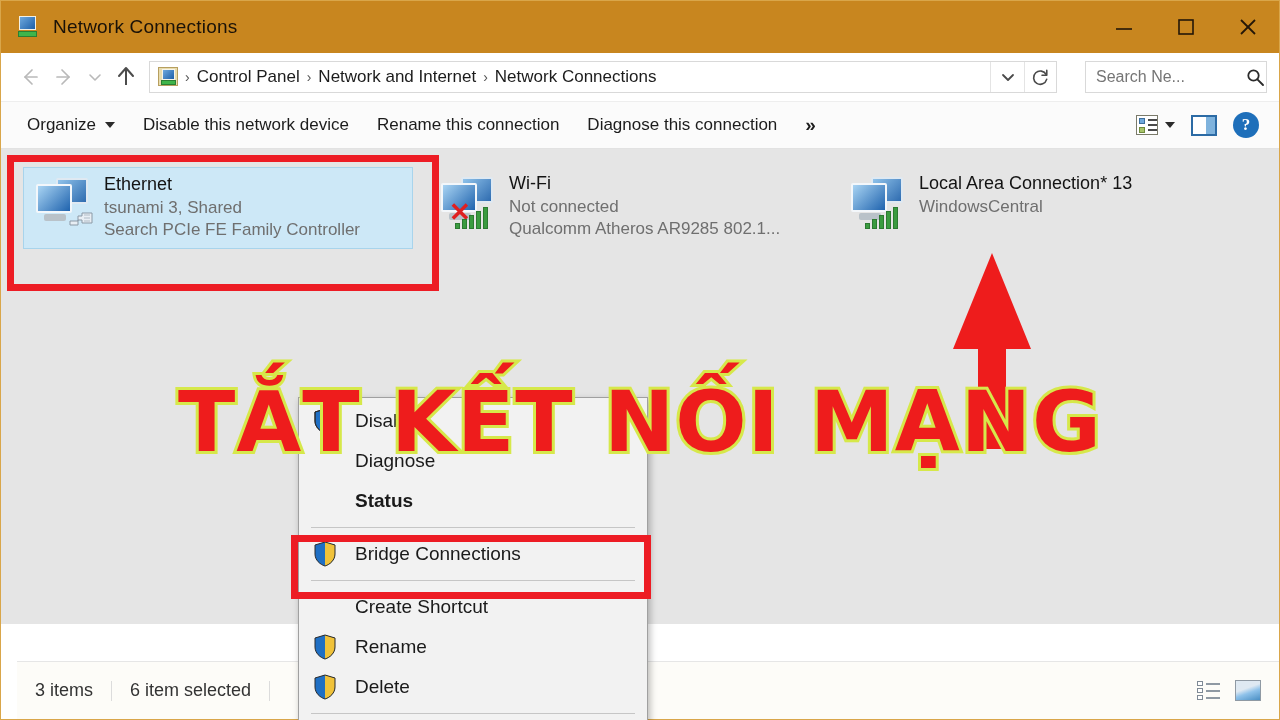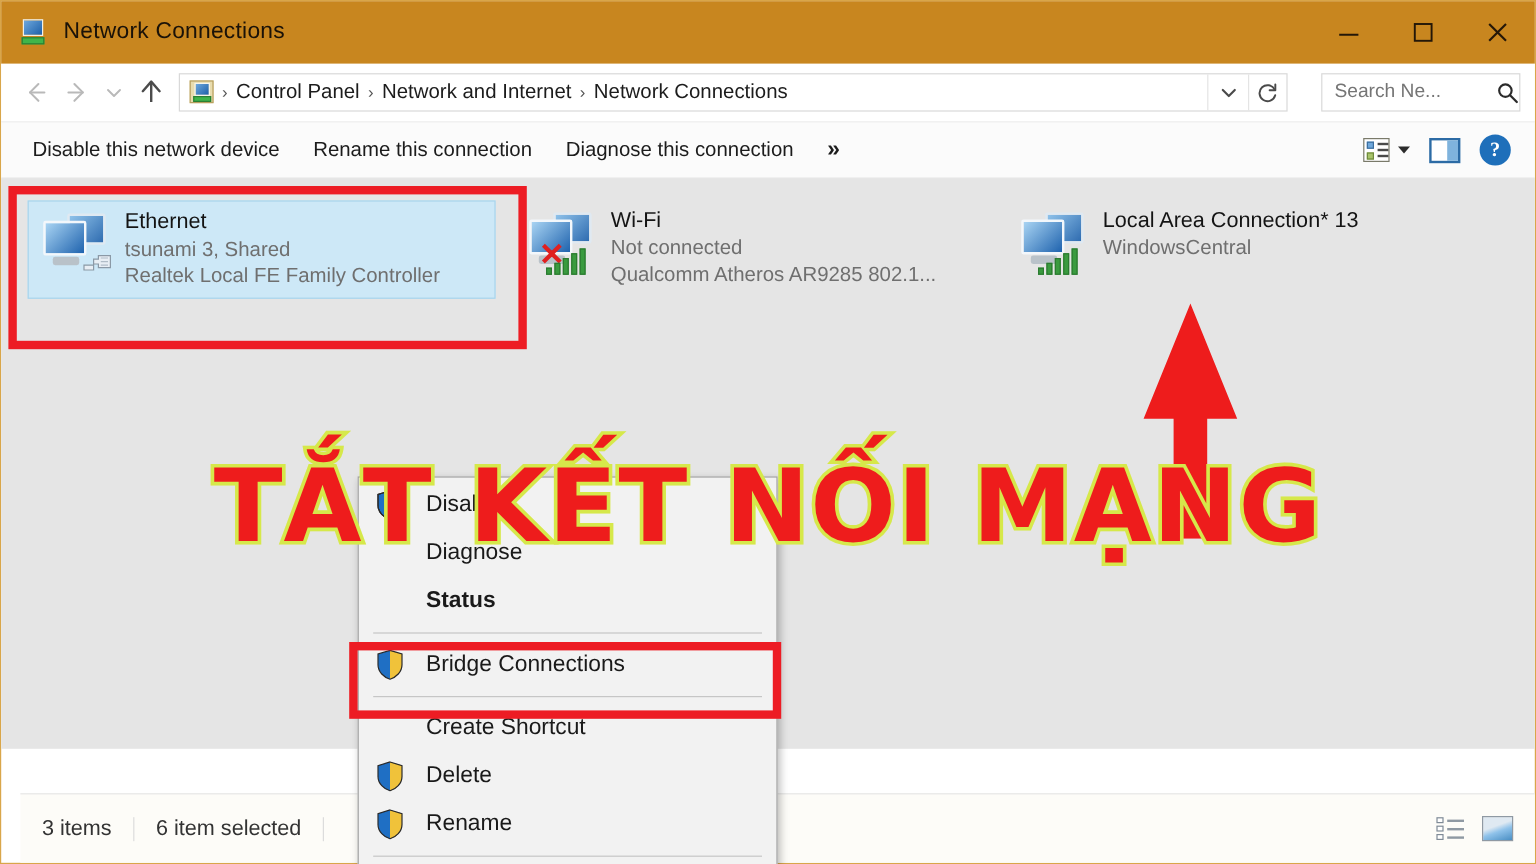--- a/index.html
+++ b/index.html
@@ -122,21 +122,21 @@
     color:#4a4a4a;
     border-left: 1px solid #e4e4e4;
   }
   .addr-refresh {
     width: 32px; height: 30px;
     display:flex; align-items:center; justify-content:center;
     color:#4a4a4a;
     border-left: 1px solid #e4e4e4;
   }
   .searchbox {
-    width: 166px; height: 32px;
+    width: 182px; height: 32px;
     border: 1px solid #d9d9d9;
     margin-left: 28px;
     display: flex; align-items: center;
     flex: 0 0 auto;
   }
   .searchbox input {
     border: 0; outline: 0;
     flex: 1 1 auto;
     font-size: 16px;
     color: #555;
@@ -454,20 +454,24 @@
         <svg width="20" height="20" viewBox="0 0 20 20">
             <circle cx="8.5" cy="8.5" r="5.2" fill="none" stroke="currentColor" stroke-width="1.8"></circle>
             <line x1="12.4" y1="12.4" x2="18" y2="18" stroke="currentColor" stroke-width="1.9" stroke-linecap="round"></line>
           </svg>
       </span>
     </div>
   </div>
 
   <div class="toolbar">
     <div class="tb-item">
+      <span>Organize</span>
+      <span class="caret-down"></span>
+    </div>
+    <div class="tb-item">
       <span>Disable this network device</span>
     </div>
     <div class="tb-item">
       <span>Rename this connection</span>
     </div>
     <div class="tb-item">
       <span>Diagnose this connection</span>
     </div>
     <div class="tb-chevrons">»</div>
     <div class="tb-spacer"></div>
@@ -500,21 +504,21 @@
             <div class="pc-front"></div>
             <div class="pc-stand"></div>
           <svg class="plug" viewBox="0 0 26 18">
             <path d="M2 11 L10 11 L10 6 L14 6 L14 3 L24 3 L24 13 L14 13 L14 10 L10 10 L10 15 L2 15 Z" fill="#e8eef4" stroke="#8b99a6" stroke-width="1"></path>
             <path d="M16 5 L22 5 M16 8 L22 8 M16 11 L22 11" stroke="#b0bcc7" stroke-width="1"></path>
           </svg>
         </div>
         <div class="conn-text">
           <div class="conn-name">Ethernet</div>
           <div class="conn-sub">tsunami  3, Shared</div>
-          <div class="conn-dev">Realtek Local FE Family Controller</div>
+          <div class="conn-dev">Search PCIe FE Family Controller</div>
         </div>
       </div>
 
       <div class="conn c2">
         <div class="pc-icon">
           <div class="pc-back"></div>
             <div class="pc-front"></div>
             <div class="pc-stand"></div>
           <span class="redx">✕</span>
           <span class="bars">
@@ -593,32 +597,32 @@
       </div>
 
       <div class="ctxitem">
         <span class="shield">
           <svg viewBox="0 0 24 26" width="24" height="26">
               <path d="M12 1 L22 4 V13 C22 19 17 23.5 12 25 C7 23.5 2 19 2 13 V4 Z" fill="#1f6fc4"></path>
               <path d="M12 1 L22 4 V13 C22 19 17 23.5 12 25 Z" fill="#f0c23a"></path>
               <path d="M12 1 L22 4 V13 C22 19 17 23.5 12 25 C7 23.5 2 19 2 13 V4 Z" fill="none" stroke="#2a2a2a" stroke-width="1"></path>
             </svg>
         </span>
-        <span>Delete</span>
+        <span>Rename</span>
       </div>
 
       <div class="ctxitem">
         <span class="shield">
           <svg viewBox="0 0 24 26" width="24" height="26">
               <path d="M12 1 L22 4 V13 C22 19 17 23.5 12 25 C7 23.5 2 19 2 13 V4 Z" fill="#1f6fc4"></path>
               <path d="M12 1 L22 4 V13 C22 19 17 23.5 12 25 Z" fill="#f0c23a"></path>
               <path d="M12 1 L22 4 V13 C22 19 17 23.5 12 25 C7 23.5 2 19 2 13 V4 Z" fill="none" stroke="#2a2a2a" stroke-width="1"></path>
             </svg>
         </span>
-        <span>Rename</span>
+        <span>Delete</span>
       </div>
 
       <div class="ctxsep"></div>
 
     </div>
   </div>
 
   <div class="redbox" id="box-ethernet"></div>
   <div class="redbox" id="box-properties"></div>
 

